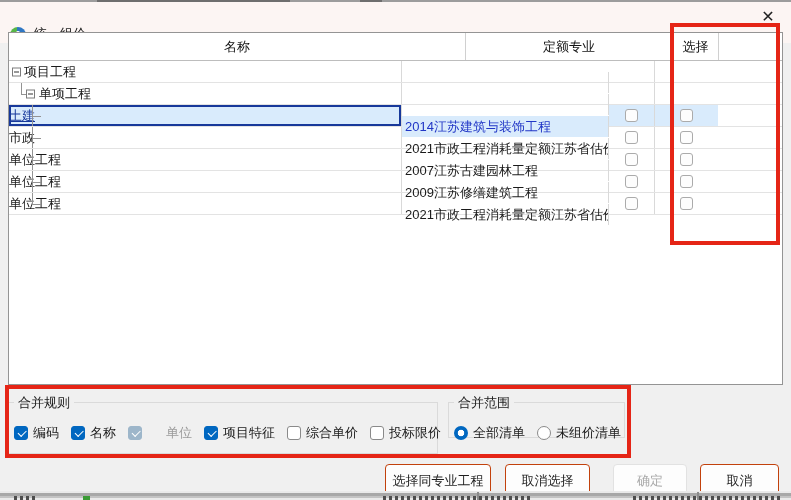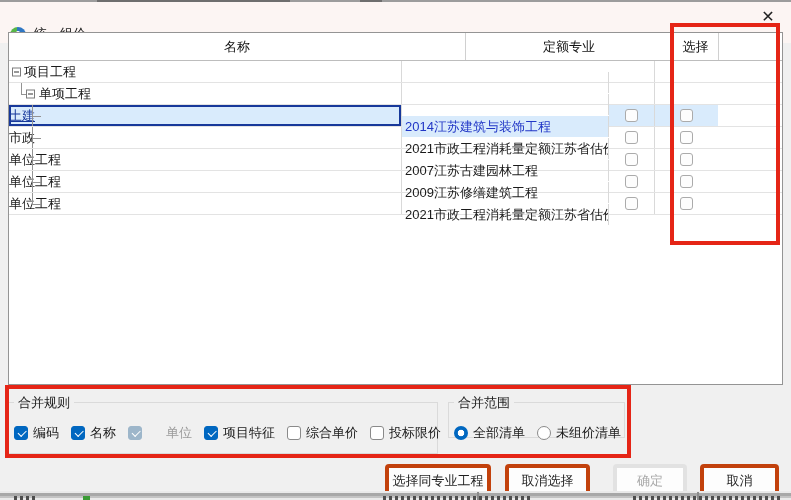--- a/index.html
+++ b/index.html
@@ -65,21 +65,21 @@
   .ckb { width:14px; height:14px; border-radius:3px; border:1px solid #8a8a8a; background:#fff; position:relative; }
   .ckb.on { background:#0067c0; border-color:#0067c0; }
   .ckb.on::after { content:""; position:absolute; left:3px; top:3px; width:7px; height:3.5px; border-left:1.6px solid #fff; border-bottom:1.6px solid #fff; transform:rotate(-45deg); }
   .ckb.on.dis { background:#9db6ca; border-color:#9db6ca; }
   .opt.dis .lbl { color:#9a9a9a;margin-left:24px; }
 
   .radio { width:14px; height:14px; border-radius:50%; border:1px solid #8a8a8a; background:#fff; }
   .radio.on { border:none; background:radial-gradient(circle at 50% 50%, #ffffff 0 3px, #0067c0 3.6px); }
 
   
-  .btn { position:absolute; top:464px; height:34px; background:#fdfdfd; border:4px solid #c2410c; border-radius:4px; font-size:13px; color:#1f1f1f; display:flex; align-items:center; justify-content:center; font-family:inherit; }
+  .btn { position:absolute; top:464px; height:34px; background:#fdfdfd; border:1px solid #c2410c; border-radius:4px; font-size:13px; color:#1f1f1f; display:flex; align-items:center; justify-content:center; font-family:inherit; }
   .btn.b1 { left:385px; width:106px; }
   .btn.b2 { left:505px; width:85px; }
   .btn.b3 { left:613px; width:74px; color:#a8a8a8; border-color:#e2e2e2; }
   .btn.b4 { left:700px; width:79px;text-align:center; }
 
   
   .bottom-strip { position:absolute; left:0; top:491px; width:791px; height:9px; background:#e9e9e9; }
   .bs-band1 { position:absolute; left:0; top:2px; width:791px; height:3px; background:#a7a7a7; }
   .bs-band2 { position:absolute; left:0; top:5px; width:791px; height:2px; background:#c2c2c2; }
   .bs-frag { position:absolute; top:5px; height:4px; background:repeating-linear-gradient(90deg,#4d4d4d 0 3px,transparent 3px 6px); }

